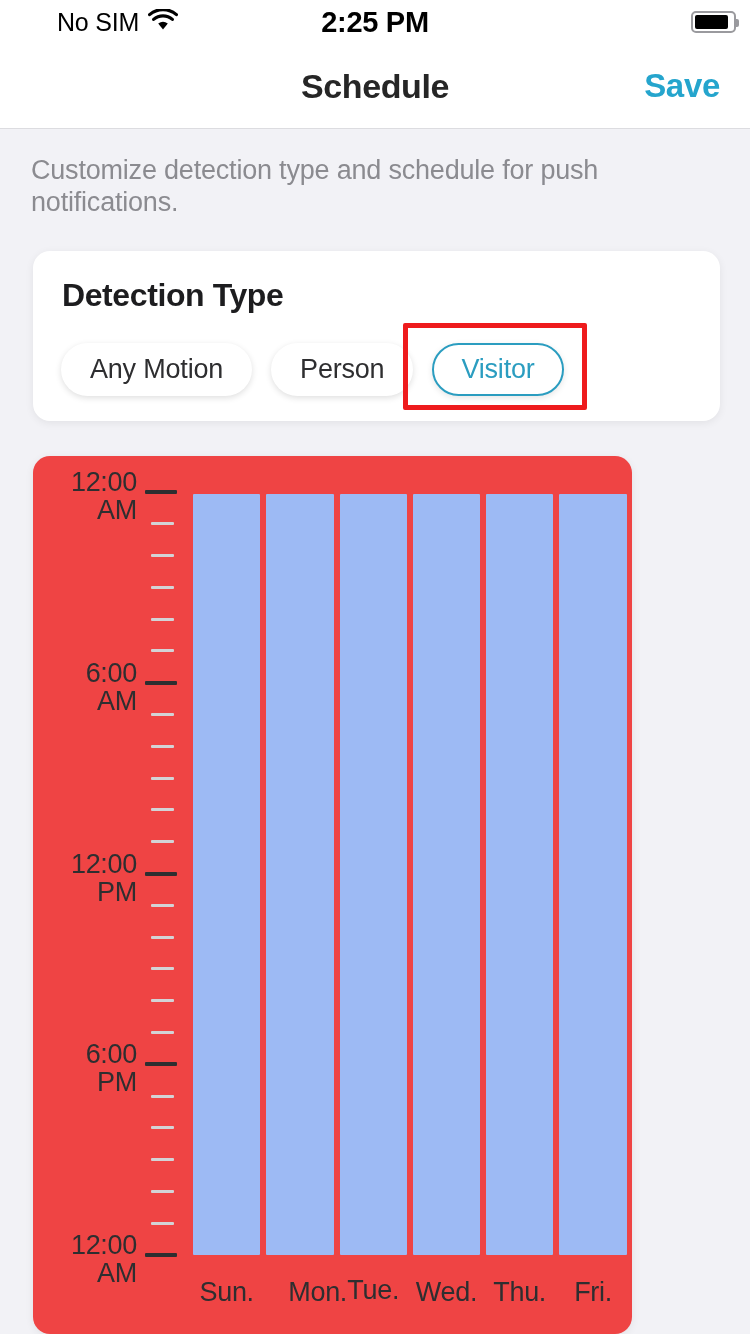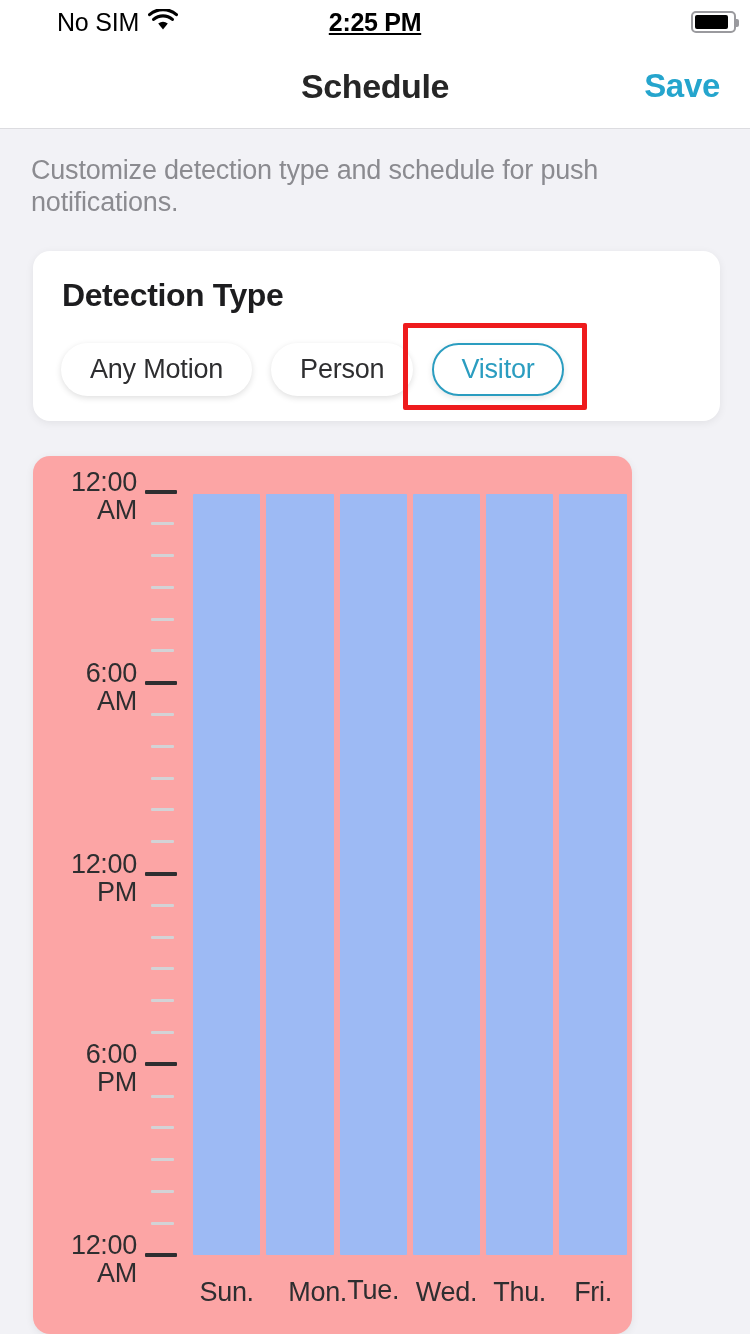--- a/index.html
+++ b/index.html
@@ -19,21 +19,21 @@
   }
   #status-left{
     position:absolute; left:18px; top:0; height:44px;
     display:flex; align-items:center; gap:9px;margin-left:39px;
   }
   #carrier-label{ font-size:25px; color:#000; letter-spacing:-0.2px; }
   #wifi-icon{ display:block; }
   #status-time{
     position:absolute; left:0; width:750px; top:0; height:44px;
     display:flex; align-items:center; justify-content:center;
-    font-size:25px; font-weight:600; color:#000; letter-spacing:-0.3px;text-decoration:underline;
+    font-size:29px; font-weight:600; color:#000; letter-spacing:-0.3px;
   }
   #status-right{
     position:absolute; right:14px; top:0; height:44px;
     display:flex; align-items:center;
   }
   .battery-shell{
     width:45px; height:22px; border:2px solid #9a9a9e; border-radius:5px;
     padding:2px; position:relative;
   }
   .battery-fill{ height:100%; background:#000; border-radius:2px; }
@@ -106,21 +106,21 @@
   
   #annotation-box{
     position:absolute; left:403px; top:323px; width:184px; height:87px;
     border:5px solid #ee1b1d; border-radius:2px;
     pointer-events:none;
   }
 
   
   #schedule-card{
     position:absolute; top:456px; left:33px; width:599px; height:878px;
-    background:#fca5a5; border-radius:17px;
+    background:#ef4444; border-radius:17px;
     box-shadow:0 2px 9px rgba(0,0,0,0.07);
     overflow:hidden;
   }
 
   
   #y-axis-labels{
     position:absolute; left:0px; top:0px; width:104px; height:878px;
   }
   .y-label{
     position:absolute; right:0; width:104px;

